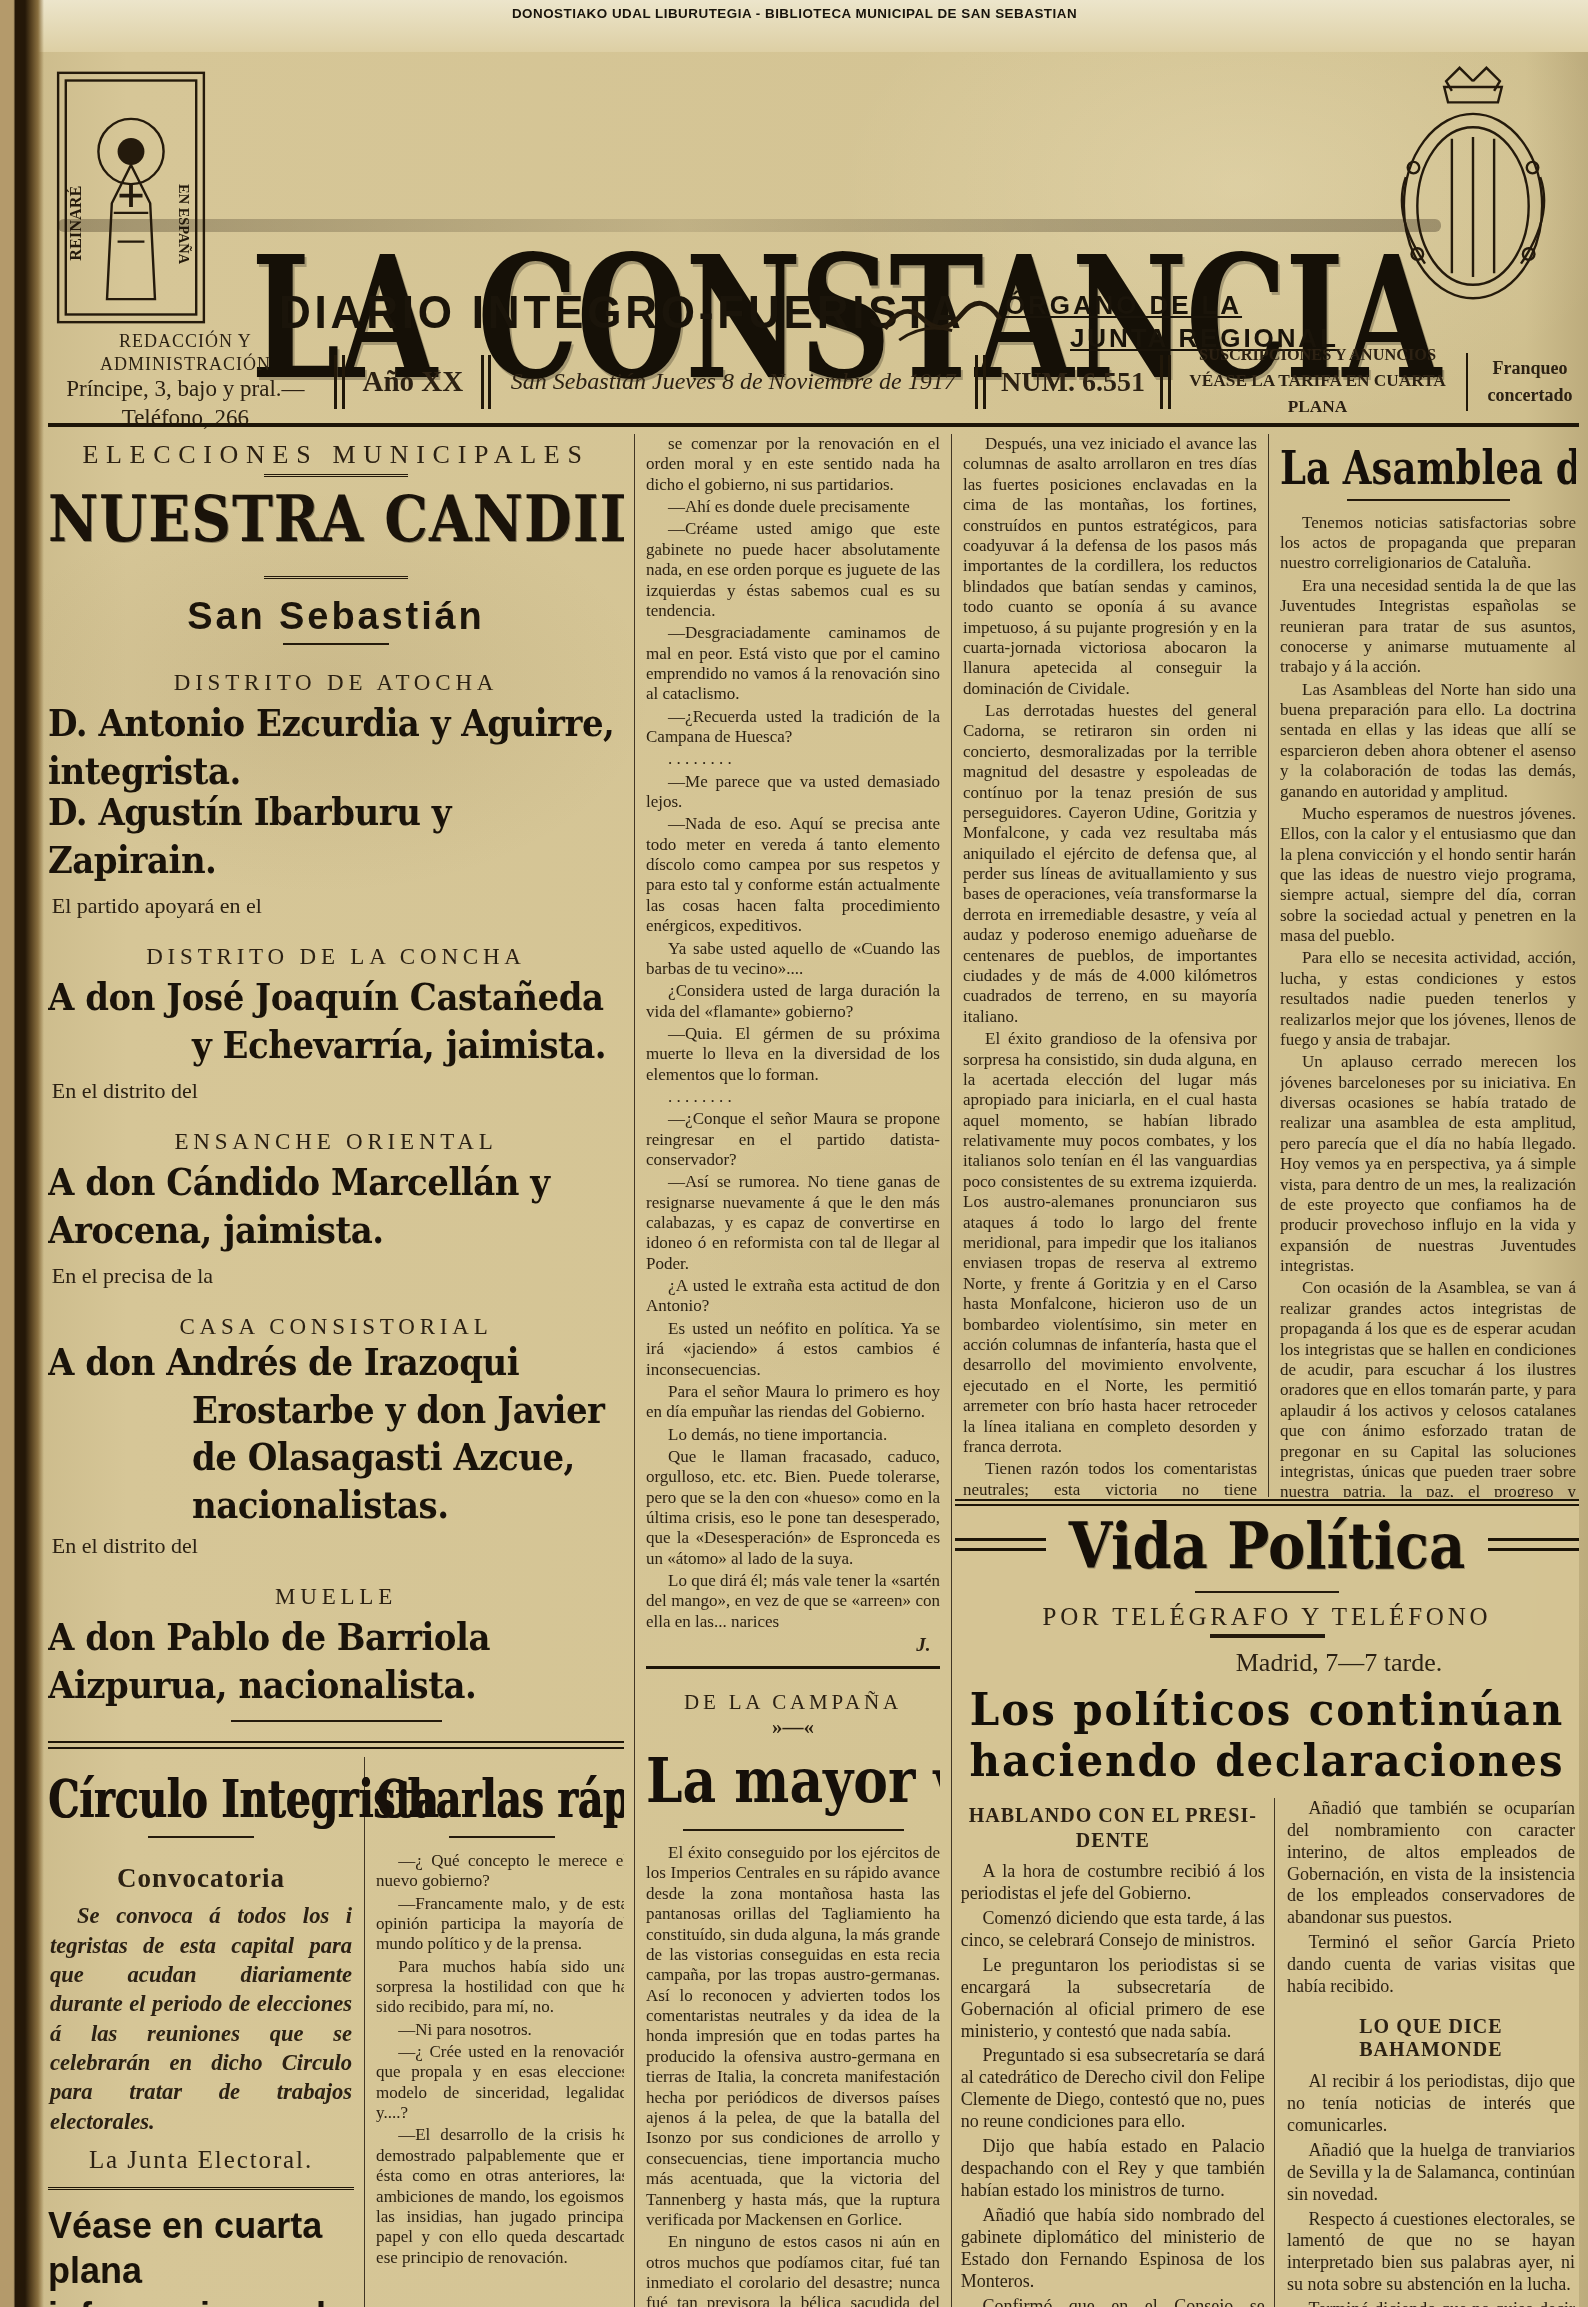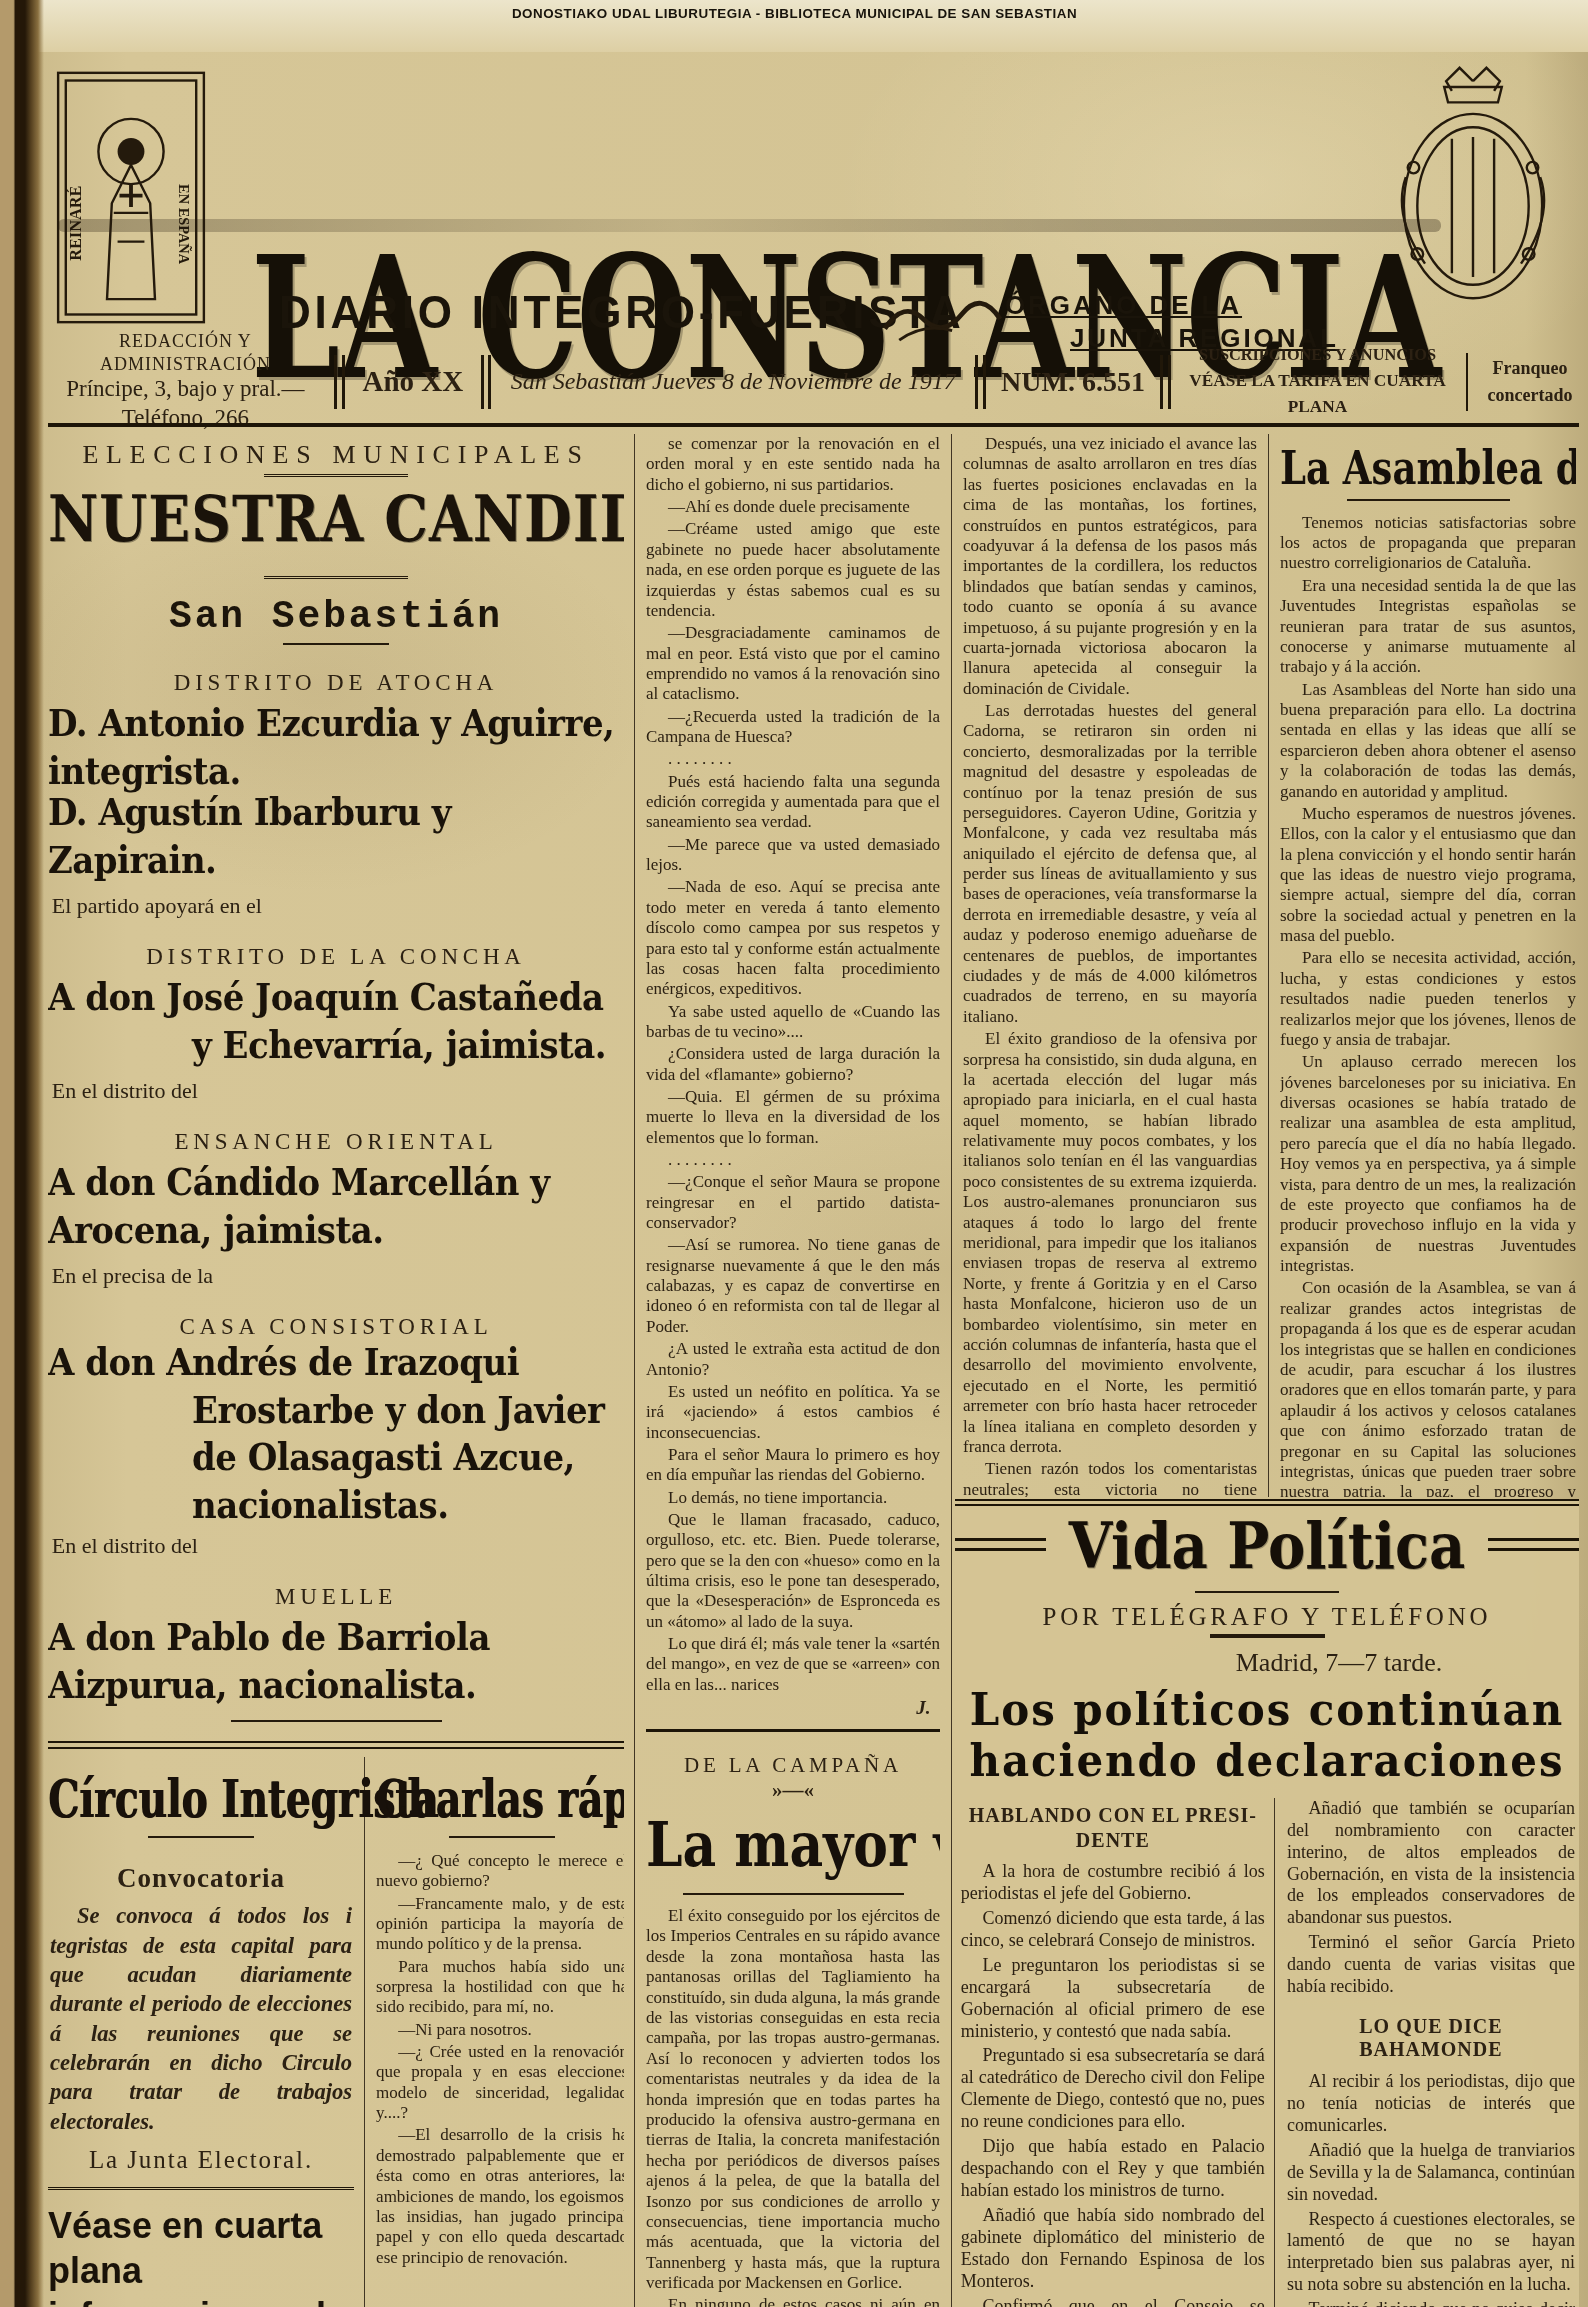--- a/index.html
+++ b/index.html
@@ -60,21 +60,21 @@
   #vida{position:absolute;left:955px;top:1499px;width:624px;height:809px;overflow:hidden;z-index:2;background:rgba(212,196,148,.96);}
 
   .bp{font-size:17px;line-height:1.2;text-align:justify;text-indent:1.3em;margin:0 0 1.9px 0;}
 
   
   .kicker{font-size:26px;letter-spacing:7.7px;text-align:center;margin:5.8px 0 3.8px;white-space:nowrap;}
   .srule{width:144px;border-top:3.8px double #241a0c;margin:3.8px auto 9.6px;}
   .srule-s{width:106px;border-top:2.9px solid #241a0c;margin:5.8px auto;}
   .cand-head{font-family:"DejaVu Serif",serif;font-weight:bold;font-size:55px;letter-spacing:1px;text-align:center;
     margin:7.7px 0 1.9px;color:#1a130a;transform:scaleY(1.15);transform-origin:center;white-space:nowrap;text-shadow:1px 1px 0 rgba(26,19,10,.4);}
-  .city{font-family:Liberation Mono, monospace;font-weight:bold;font-size:38px;text-align:center;letter-spacing:2.9px;margin:15.4px 0 1.9px;color:#1c150b;}
+  .city{font-family:Liberation Sans, sans-serif;font-weight:bold;font-size:38px;text-align:center;letter-spacing:2.9px;margin:15.4px 0 1.9px;color:#1c150b;}
   .district{font-size:23px;letter-spacing:4.8px;text-align:center;margin:25px 0 7.7px;}
   .intro{font-size:22px;margin:15.4px 0 0 3.8px;}
   .cands{margin:5.8px 0;}
   .cands p{font-family:"DejaVu Serif",serif;font-weight:bold;font-size:34px;line-height:1.25;margin:3.8px 0;
     color:#1a130a;letter-spacing:-0.5px;transform:scaleY(1.12);transform-origin:left center;}
   .cand-hang p{padding-left:144px;text-indent:-144px;}
   .closing{font-size:22px;line-height:1.3;text-align:justify;text-indent:1.3em;margin:17.3px 3.8px 0;}
   .dbl-rule{border-top:2.9px solid #1d1508;border-bottom:2.9px solid #1d1508;height:3.8px;margin:19px 0 0;}
   #col1-bottom{display:flex;margin-top:7.7px;}
   .subcol-l{width:306px;padding-right:9.6px;}
@@ -268,21 +268,20 @@
   </div>
 
   <div id="col2">
     <div>
         <p class="bp">se comenzar por la renovación en el orden moral y en este sentido nada ha dicho el gobierno, ni sus partidarios.</p>
         <p class="bp">—Ahí es donde duele precisamente</p>
         <p class="bp">—Créame usted amigo que este gabinete no puede hacer absolutamente nada, en ese orden porque es juguete de las izquierdas y éstas sabemos cual es su tendencia.</p>
         <p class="bp">—Desgraciadamente caminamos de mal en peor. Está visto que por el camino emprendido no vamos á la renovación sino al cataclismo.</p>
         <p class="bp">—¿Recuerda usted la tradición de la Campana de Huesca?</p>
         <p class="bp">.    .    .    .    .    .    .    .</p>
-        <p class="bp">Pués está haciendo falta una segunda edición corregida y aumentada para que el saneamiento sea verdad.</p>
         <p class="bp">—Me parece que va usted demasiado lejos.</p>
         <p class="bp">—Nada de eso. Aquí se precisa ante todo meter en vereda á tanto elemento díscolo como campea por sus respetos y para esto tal y conforme están actualmente las cosas hacen falta procedimiento enérgicos, expeditivos.</p>
         <p class="bp">Ya sabe usted aquello de «Cuando las barbas de tu vecino»....</p>
         <p class="bp">¿Considera usted de larga duración la vida del «flamante» gobierno?</p>
         <p class="bp">—Quia. El gérmen de su próxima muerte lo lleva en la diversidad de los elementos que lo forman.</p>
         <p class="bp">.    .    .    .    .    .    .    .</p>
         <p class="bp">—¿Conque el señor Maura se propone reingresar en el partido datista-conservador?</p>
         <p class="bp">—Así se rumorea. No tiene ganas de resignarse nuevamente á que le den más calabazas, y es capaz de convertirse en idoneo ó en reformista con tal de llegar al Poder.</p>
         <p class="bp">¿A usted le extraña esta actitud de don Antonio?</p>
         <p class="bp">Es usted un neófito en política. Ya se irá «jaciendo» á estos cambios é inconsecuencias.</p>

